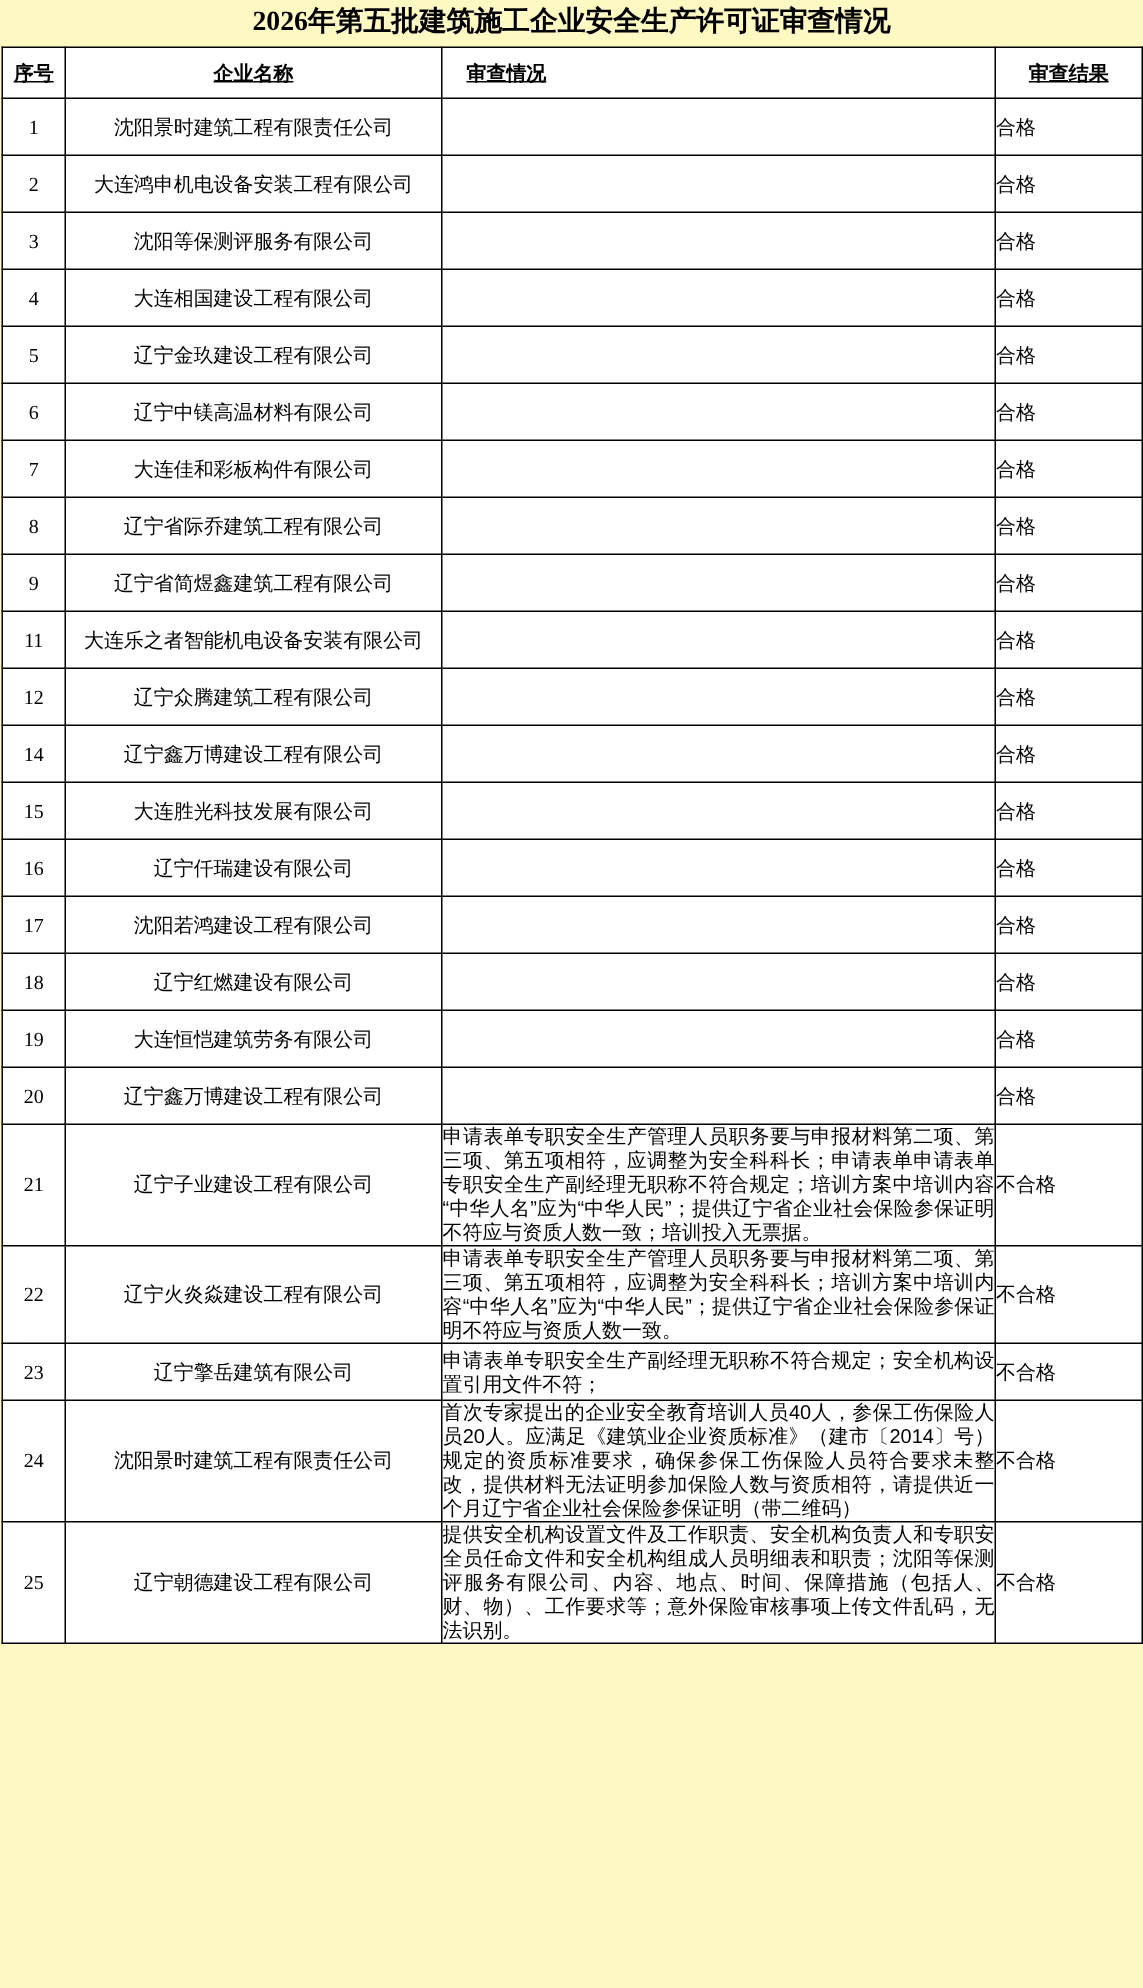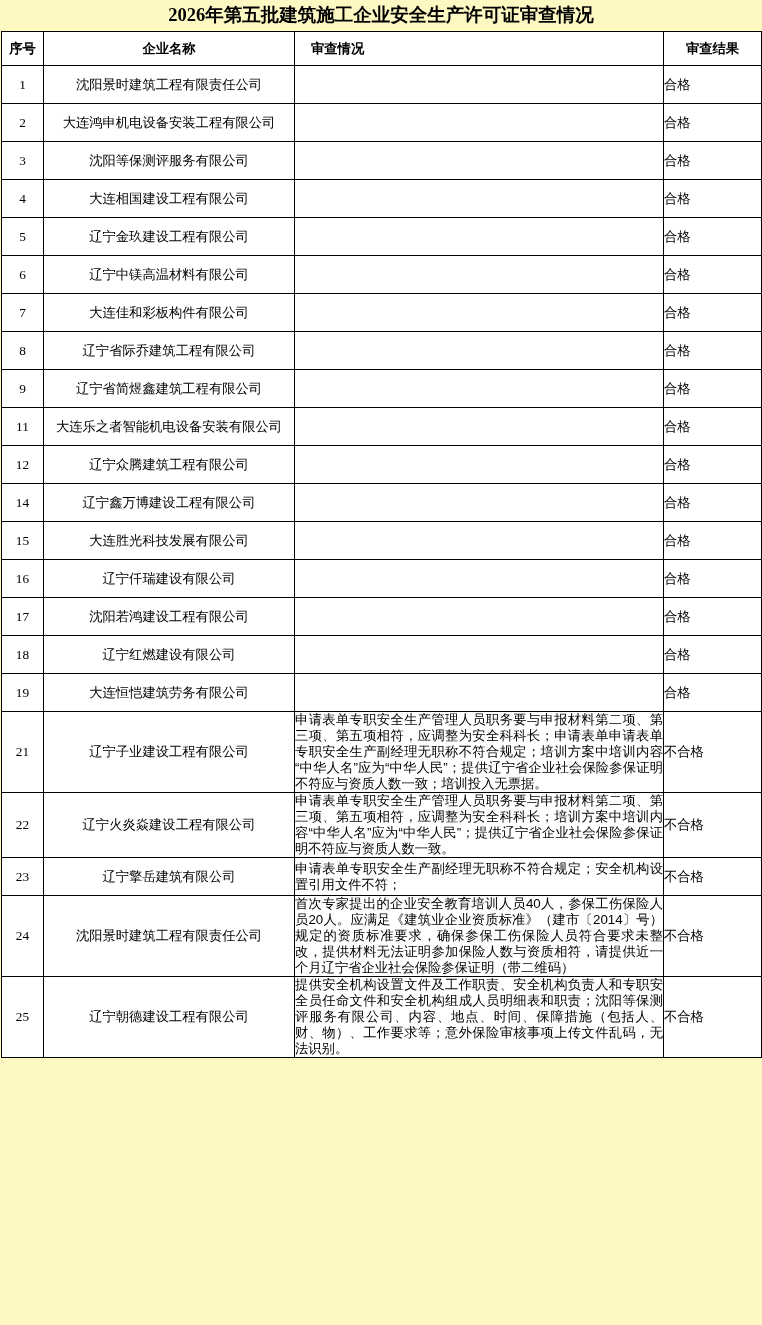--- a/index.html
+++ b/index.html
@@ -55,20 +55,21 @@
     line-height: 16px;
     background: #ffffff;
   }
   
   thead th {
     font-family: "Liberation Serif", "DejaVu Serif", serif;
     font-weight: bold;
     font-size: 15.5px;
     height: 33px;
     text-align: center;
+    text-decoration: underline;
   }
   thead th.th-detail {
     text-align: left;
     padding-left: 16px;
   }
   
   td.cell-idx {
     text-align: center;
     font-size: 12.6px;
     font-family: "Liberation Serif", "DejaVu Serif", serif;
@@ -214,20 +215,26 @@
           <td class="cell-name">辽宁红燃建设有限公司</td>
           <td class="cell-detail"></td>
           <td class="cell-result">合格</td>
         </tr>
         <tr class="r-short">
           <td class="cell-idx">19</td>
           <td class="cell-name">大连恒恺建筑劳务有限公司</td>
           <td class="cell-detail"></td>
           <td class="cell-result">合格</td>
         </tr>
+        <tr class="r-short">
+          <td class="cell-idx">20</td>
+          <td class="cell-name">辽宁鑫万博建设工程有限公司</td>
+          <td class="cell-detail"></td>
+          <td class="cell-result">合格</td>
+        </tr>
         <tr class="r-tall">
           <td class="cell-idx">21</td>
           <td class="cell-name">辽宁子业建设工程有限公司</td>
           <td class="cell-detail">申请表单专职安全生产管理人员职务要与申报材料第二项、第三项、第五项相符，应调整为安全科科长；申请表单申请表单专职安全生产副经理无职称不符合规定；培训方案中培训内容“中华人名”应为“中华人民”；提供辽宁省企业社会保险参保证明不符应与资质人数一致；培训投入无票据。</td>
           <td class="cell-result">不合格</td>
         </tr>
         <tr class="r-tall">
           <td class="cell-idx">22</td>
           <td class="cell-name">辽宁火炎焱建设工程有限公司</td>
           <td class="cell-detail">申请表单专职安全生产管理人员职务要与申报材料第二项、第三项、第五项相符，应调整为安全科科长；培训方案中培训内容“中华人名”应为“中华人民”；提供辽宁省企业社会保险参保证明不符应与资质人数一致。</td>

